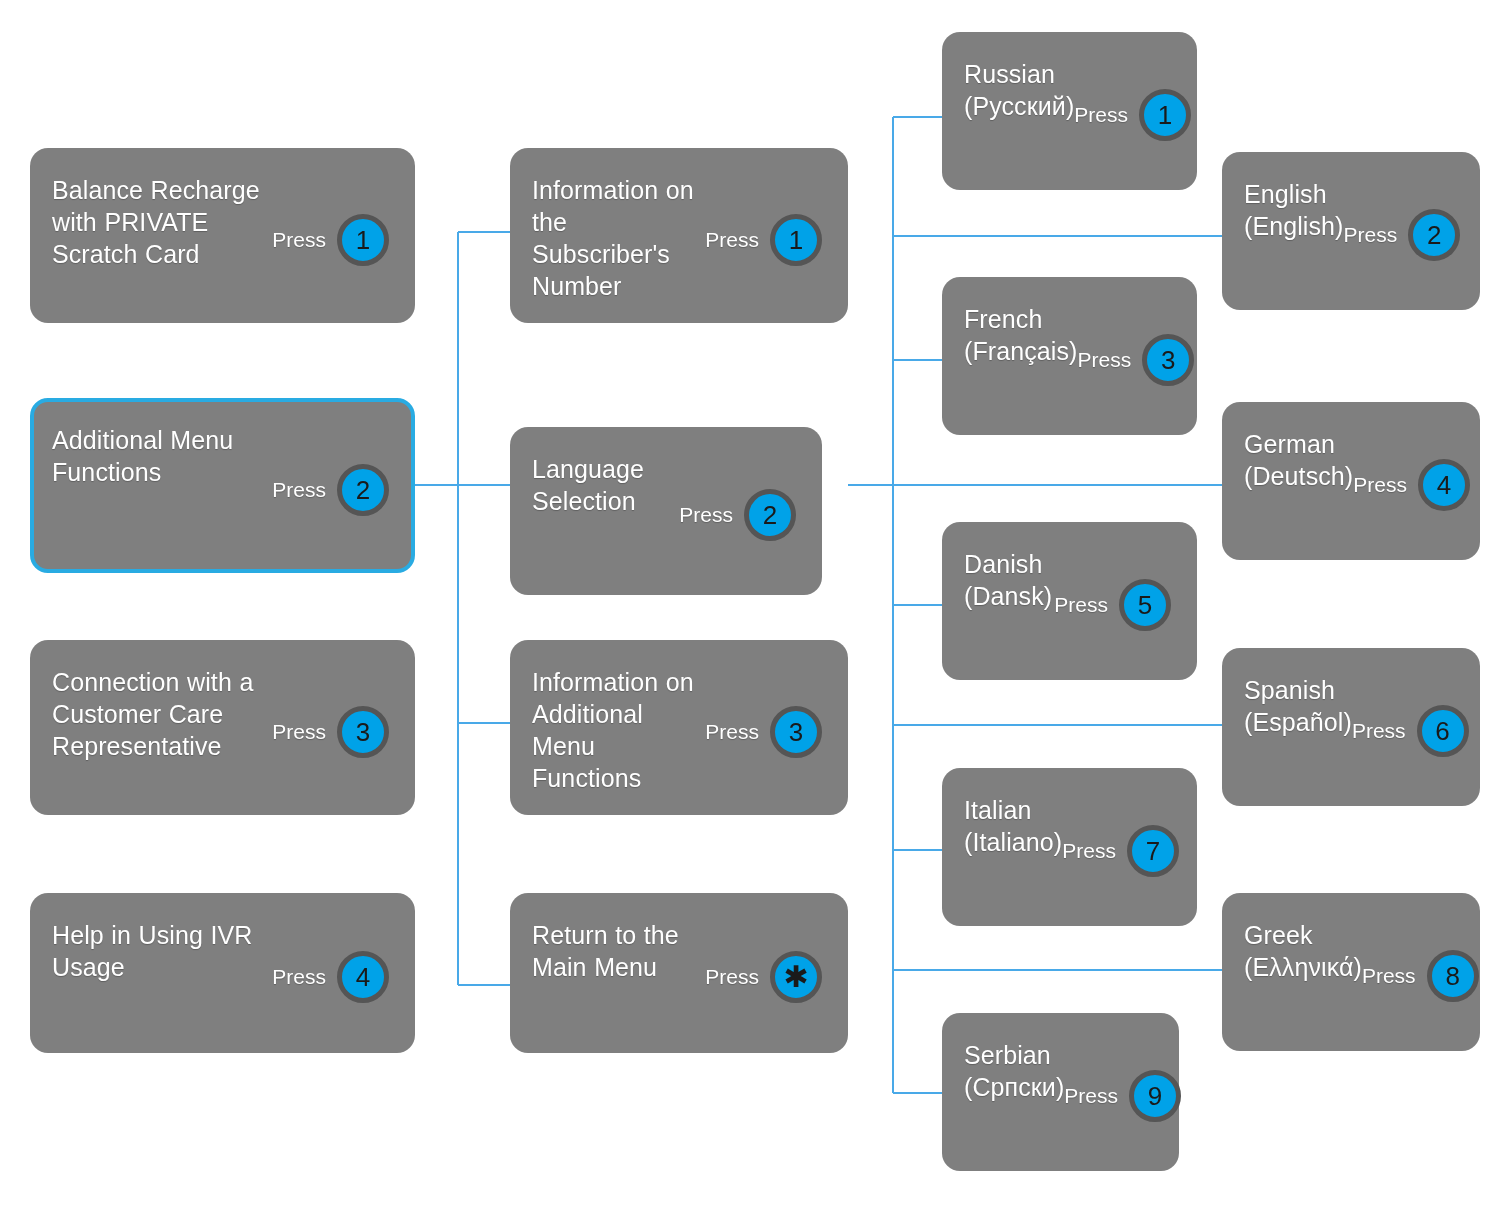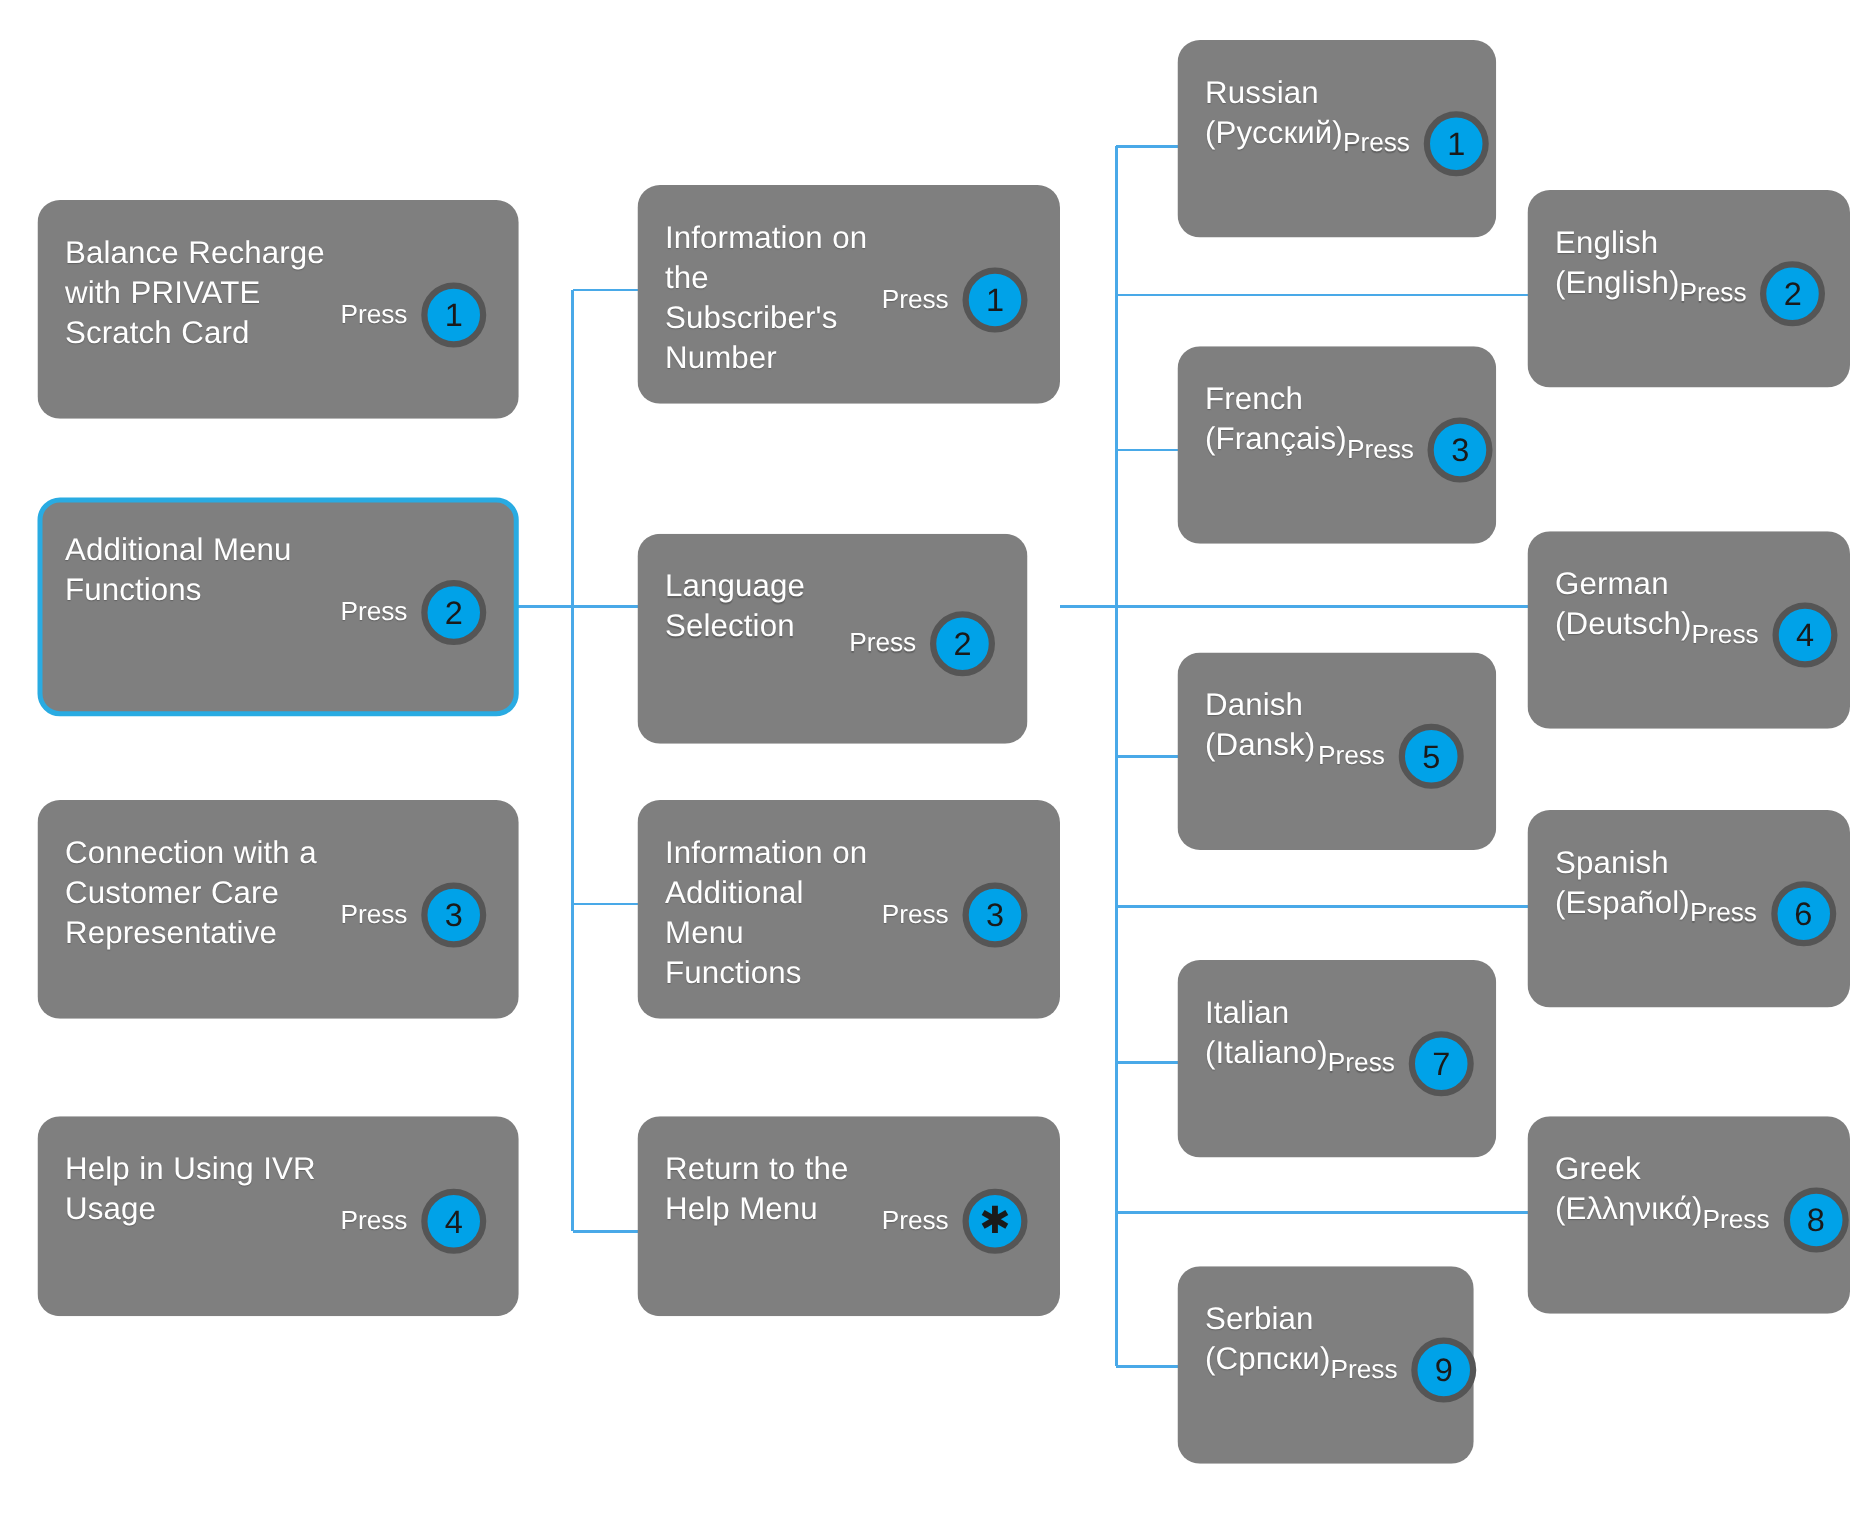--- a/index.html
+++ b/index.html
@@ -108,21 +108,21 @@
       <line x1="893" y1="725" x2="1222" y2="725"></line>
 
       <line x1="893" y1="850" x2="942" y2="850"></line>
 
       <line x1="893" y1="970" x2="1222" y2="970"></line>
 
       <line x1="893" y1="1093" x2="942" y2="1093"></line>
     </g>
   </svg>
 
-  <div class="card" style="left:30px; top:148px; width:385px; height:175px;margin-top:12px;">
+  <div class="card" style="left:30px; top:148px; width:385px; height:175px;">
     <div class="card-title">Balance Recharge with PRIVATE Scratch Card</div>
     <div class="press-row">
       <span class="press-label">Press</span>
       <span class="press-badge">1</span>
     </div>
   </div>
 
   <div class="card selected" style="left:30px; top:398px; width:385px; height:175px;">
     <div class="card-title">Additional Menu Functions</div>
     <div class="press-row">
@@ -165,21 +165,21 @@
 
   <div class="card" style="left:510px; top:640px; width:338px; height:175px;">
     <div class="card-title">Information on Additional Menu Functions</div>
     <div class="press-row">
       <span class="press-label">Press</span>
       <span class="press-badge">3</span>
     </div>
   </div>
 
   <div class="card" style="left:510px; top:893px; width:338px; height:160px;">
-    <div class="card-title">Return to the Help Menu</div>
+    <div class="card-title">Return to the Main Menu</div>
     <div class="press-row">
       <span class="press-label">Press</span>
       <span class="press-badge star">✱</span>
     </div>
   </div>
 
   <div class="card" style="left:942px; top:32px; width:255px; height:158px;">
     <div class="card-title">Russian (Русский)</div>
     <div class="press-row">
       <span class="press-label">Press</span>
@@ -196,21 +196,21 @@
   </div>
 
   <div class="card" style="left:942px; top:277px; width:255px; height:158px;">
     <div class="card-title">French (Français)</div>
     <div class="press-row">
       <span class="press-label">Press</span>
       <span class="press-badge">3</span>
     </div>
   </div>
 
-  <div class="card" style="left:1222px; top:402px; width:258px; height:158px;margin-top:23px;">
+  <div class="card" style="left:1222px; top:402px; width:258px; height:158px;">
     <div class="card-title">German (Deutsch)</div>
     <div class="press-row">
       <span class="press-label">Press</span>
       <span class="press-badge">4</span>
     </div>
   </div>
 
   <div class="card" style="left:942px; top:522px; width:255px; height:158px;">
     <div class="card-title">Danish (Dansk)</div>
     <div class="press-row">

